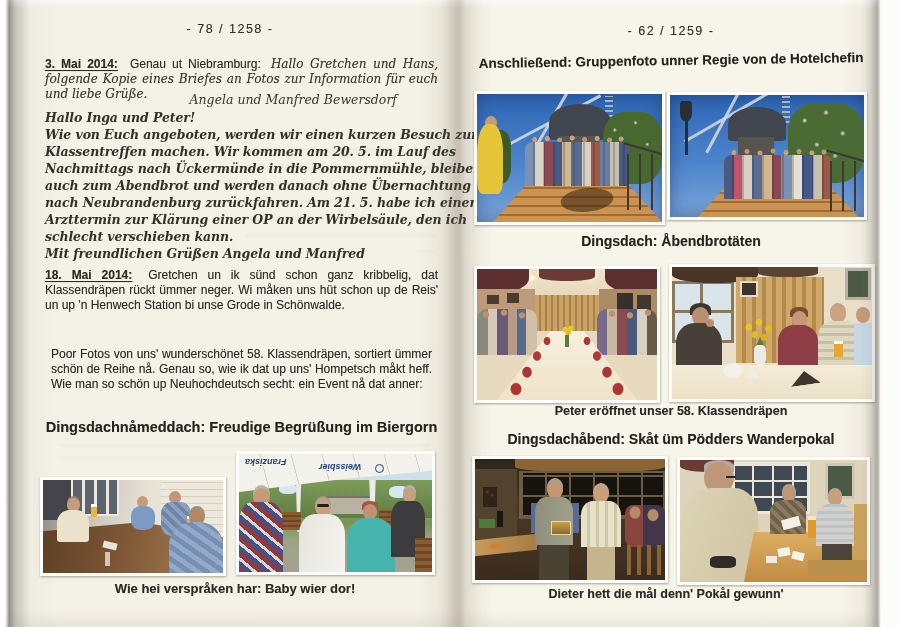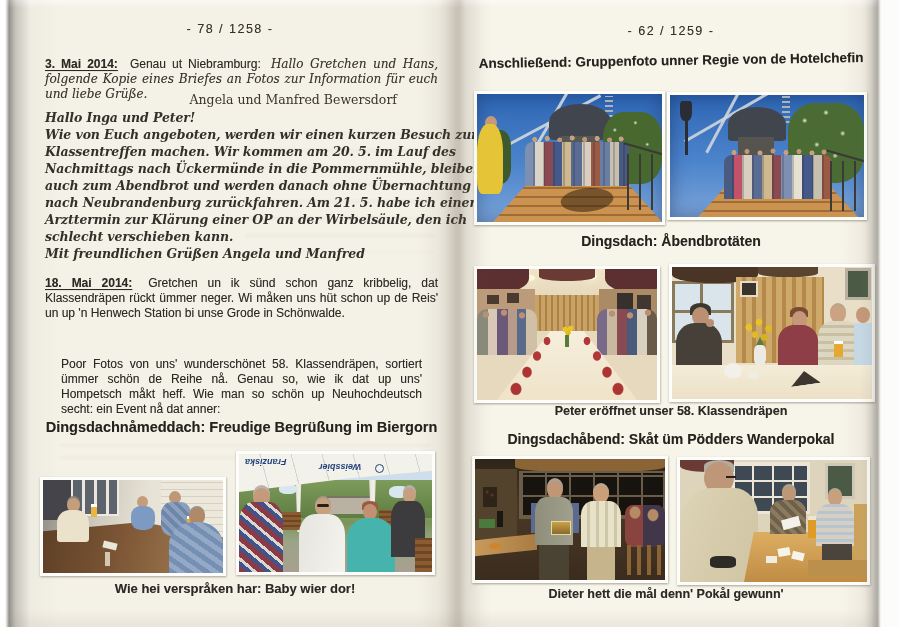--- a/index.html
+++ b/index.html
@@ -11,21 +11,21 @@
         #fbfbfa 0px,#fbfbfa 5px,#b9b6b0 9px,#d4d1ca 14px,#eeebe1 30px,
         #f4f1e7 60px,#f4f1e7 418px,#e8e4d8 446px,#d8d4c8 455px,#e9e5da 468px,
         #f7f4ea 492px,#f7f4ea 840px,#eeeadf 865px,#c9c6be 877px,#fcfcfb 881px,#fcfcfb 100%);
   }
   .el{position:absolute;display:block;font-style:normal;}
   .comic{font-family:"Liberation Sans",sans-serif;color:#2c2824;text-shadow:.2px .2px 0 rgba(45,40,35,.35);}
   .pnum{font-size:12.5px;letter-spacing:1.5px;text-align:center;color:#353029;}
   .entry{font-size:12px;line-height:15px;text-align:justify;margin:0;}
   .date{font-weight:bold;text-decoration:underline;text-underline-offset:2px;margin-right:6px;white-space:nowrap;}
   .script{font-family:"DejaVu Serif",serif;font-style:italic;font-size:12px;color:#3a342c;}
-  .sig{font-family:"DejaVu Serif",serif;font-size:12.5px;text-align:right;color:#3a342c;}
+  .sig{font-family:"DejaVu Serif",serif;font-style:italic;font-size:12.5px;text-align:right;color:#3a342c;}
   .letter{font-family:"DejaVu Serif",serif;font-style:italic;font-weight:700;font-size:12.5px;
     line-height:17px;white-space:pre;color:#33302a;letter-spacing:-0.1px;}
   .heading{font-weight:bold;font-size:14px;text-align:center;color:#26231f;}
   .caption{font-size:12.5px;font-weight:600;text-align:center;color:#2c2824;}
   .photo{position:absolute;background:#fdfdfb;border:3px solid #fdfdfb;
     box-shadow:0 1px 2px rgba(95,85,65,.35),1px 1px 2px rgba(95,85,65,.2);}
   .pic{position:relative;width:100%;height:100%;overflow:hidden;}
   .ghost{pointer-events:none;filter:blur(1.2px);}
   .flip{transform:rotate(180deg);font-weight:bold;font-style:italic;color:#23427c;font-size:9px;white-space:nowrap;}
 </style>
@@ -52,27 +52,27 @@
     <div class="el letter" style="left:45px;top:109px;width:398px;">Hallo Inga und Peter!
 Wie von Euch angeboten, werden wir einen kurzen Besuch zum
 Klassentreffen machen. Wir kommen am 20. 5. im Lauf des
 Nachmittags nach Ückermünde in die Pommernmühle, bleiben
 auch zum Abendbrot und werden danach ohne Übernachtung
 nach Neubrandenburg zurückfahren. Am 21. 5. habe ich einen
 Arzttermin zur Klärung einer OP an der Wirbelsäule, den ich
 schlecht verschieben kann.
 Mit freundlichen Grüßen Angela und Manfred</div>
 
-    <p class="el entry comic" style="left:45px;top:276px;width:393px;">
+    <p class="el entry comic" style="left:45px;top:268px;width:393px;">
       <span class="date">18. Mai 2014:</span>
       <span>Gretchen un ik sünd schon ganz kribbelig, dat Klassendräpen rückt ümmer neger. Wi måken uns hüt schon up de Reis' un up 'n Henwech Station bi unse Grode in Schönwalde.</span>
     </p>
 
     <div class="el" style="left:45px;top:341px;width:393px;">
-      <p class="entry comic" style="margin:16px;">Poor Fotos von uns' wunderschönet 58. Klassendräpen, sortiert ümmer schön de Reihe nå. Genau so, wie ik dat up uns' Hompetsch måkt heff. Wie man so schön up Neuhochdeutsch secht: ein Event nå dat anner:</p>
+      <p class="entry comic" style="margin:6px;">Poor Fotos von uns' wunderschönet 58. Klassendräpen, sortiert ümmer schön de Reihe nå. Genau so, wie ik dat up uns' Hompetsch måkt heff. Wie man so schön up Neuhochdeutsch secht: ein Event nå dat anner:</p>
     </div>
 
     <div class="el heading comic" style="left:45px;top:419px;width:393px;font-size:14.5px;">Dingsdachnåmeddach: Freudige Begrüßung im Biergorn</div>
 
     <div class="photo" style="left:40px;top:477px;width:180px;height:93px;">
       <div class="pic" style="background:linear-gradient(100deg,#8f8a82 0%,#cfc9bd 30%,#e7e2d6 55%,#efeadf 100%);">
         <i class="el" style="left:0;top:0;width:34px;height:40px;background:#45444a;"></i>
         <i class="el" style="left:30px;top:0;width:44px;height:34px;background:repeating-linear-gradient(90deg,#5c636b 0 9px,#e9e7df 9px 12px);box-shadow:0 0 0 2px #eceae2;"></i>
         <i class="el" style="left:118px;top:0;width:62px;height:52px;background:#ede8dc repeating-linear-gradient(0deg, rgba(180,170,155,.4) 0 1px, transparent 1px 7px);"></i>
         <i class="el" style="left:0;top:42px;width:180px;height:51px;background:linear-gradient(100deg,#5e4026 0%,#7a5434 40%,#97704a 75%,#a87e52 100%);clip-path:polygon(0 18%,55% 0,100% 30%,100% 100%,0 100%);"></i>

